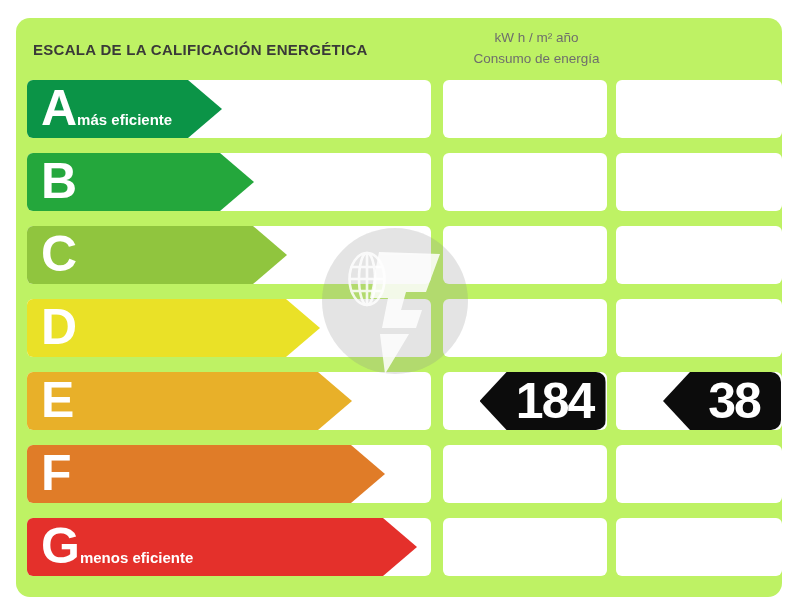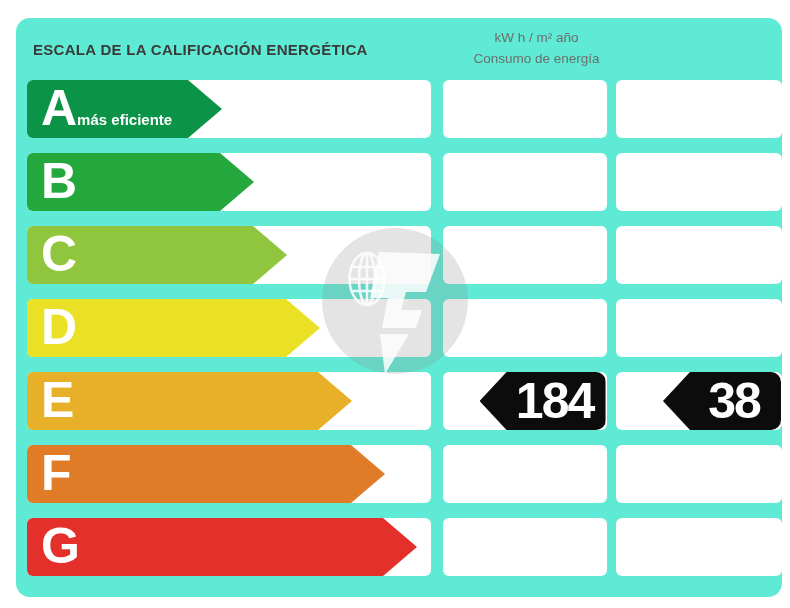--- a/index.html
+++ b/index.html
@@ -14,21 +14,21 @@
     height: 608px;
     background: #ffffff;
     overflow: hidden;
   }
   .panel {
     position: absolute;
     left: 16px;
     top: 18px;
     width: 766px;
     height: 579px;
-    background: #5eead4;
+    background: #bef264;
     border-radius: 14px;
   }
   
   .header {
     display: flex;
     align-items: center;
     height: 62px;
     padding-left: 11px;
   }
   .title-area {
@@ -230,20 +230,21 @@
     </div>
     <div class="cell c2">
       
     </div>
   </div>
 
   <div class="row">
     <div class="bar-strip">
       <div class="bar" style="background: rgb(228, 48, 43); width: 390px;">
         <span class="grade">G</span>
+        <span class="qualifier">menos eficiente</span>
       </div>
     </div>
     <div class="cell c1">
       
     </div>
     <div class="cell c2">
       
     </div>
   </div>
 </div>

